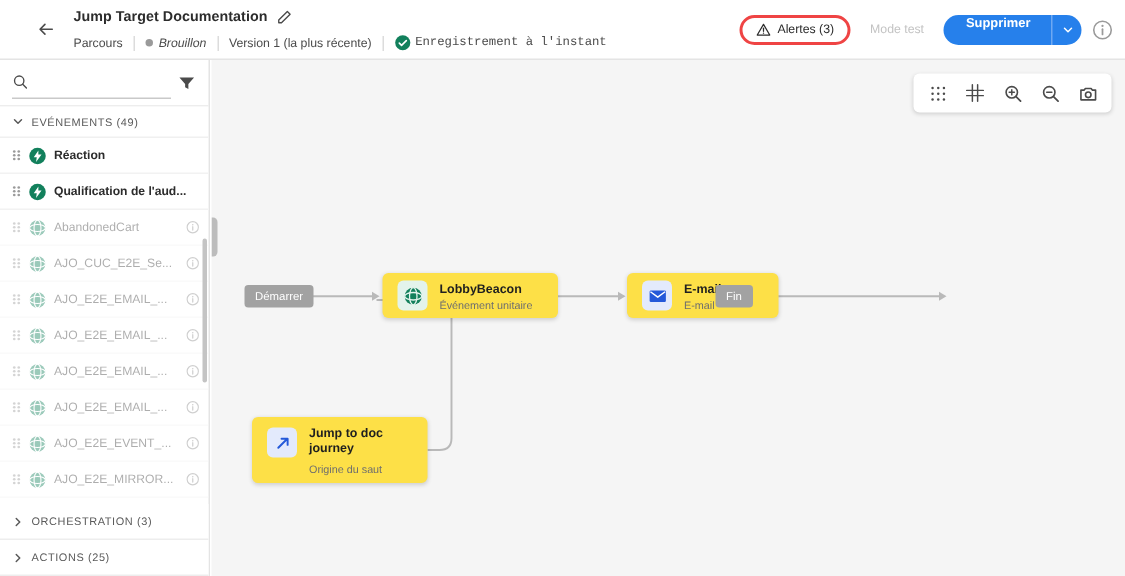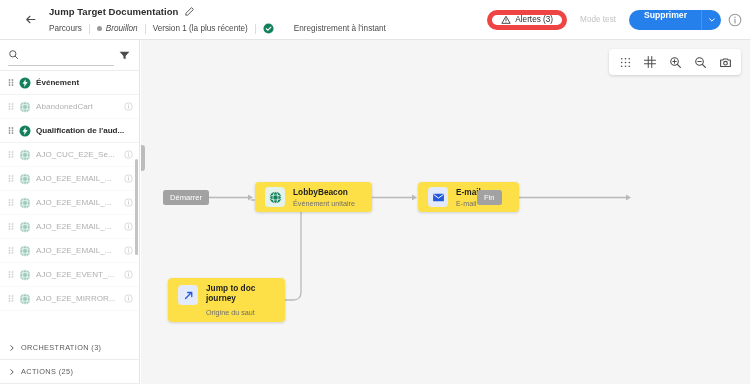--- a/index.html
+++ b/index.html
@@ -31,28 +31,28 @@
   .meta-row {
     display:flex; align-items:center; height:16px; margin-top:1px;
     font-size:8.2px; color:#4b4b4b; white-space:nowrap;
   }
   .meta-item { padding:0 7px; }
   .meta-item:first-child { padding-left:0; }
   .meta-sep { width:1px; height:10px; background:#dcdcdc; }
   .draft-wrap { display:flex; align-items:center; gap:4px; padding:0 7px;justify-content:flex-end; }
   .draft-dot { width:5px; height:5px; border-radius:50%; background:#9a9a9a; display:block; }
   .draft-label { font-style:italic; color:#4b4b4b; font-size:8.2px; }
-  .save-wrap { display:flex; align-items:center; gap:20px; padding:0 7px; }
+  .save-wrap { display:flex; align-items:center; gap:3px; padding:0 7px;font-family:Liberation Mono, monospace; }
   .check-circle { width:11px; height:11px; display:block; flex:0 0 auto; }
 
   .header-right {
     display:flex; align-items:center; gap:7px; padding-right:8px; flex:0 0 auto;
   }
   .btn-outline {
-    height:20px; border:5px solid #ef4444; border-radius:10px; background:#fff;
+    height:20px; border:2px solid #ef4444; border-radius:10px; background:#fff;
     display:flex; align-items:center; gap:4px; padding:0 9px;
     font-size:8.2px; color:#2c2c2c; cursor:pointer; white-space:nowrap;
   }
   .btn-ghost-disabled {
     height:20px; background:transparent; border:none;
     display:flex; align-items:center; padding:0 6px;
     font-size:8.2px; color:#c3c3c3; cursor:default; white-space:nowrap;
   }
   .btn-cta-group { display:flex; align-items:stretch; height:20px; }
   .btn-cta {
@@ -262,73 +262,79 @@
       </svg>
       <input class="search-input" type="text" placeholder="" value="" style="">
     </div>
     <svg class="filter-icon" viewBox="0 0 24 24">
       <path d="M3 5h18l-7 8v6l-4-2v-4L3 5z" fill="#4b4b4b"></path>
     </svg>
   </div>
 
   <div class="list-scroll">
 
+    <div class="group-header">
+      <svg class="chev" viewBox="0 0 24 24">
+        <path d="M5 8.5l7 7 7-7" fill="none" stroke="#5a5a5a" stroke-width="3" stroke-linecap="round" stroke-linejoin="round"></path>
+      </svg>
+      <span>EVÉNEMENTS (49)</span>
+    </div>
 
     <div class="ev-item">
       <svg class="grip" viewBox="0 0 6 9">
         <circle cx="1.5" cy="2" r="0.9" fill="#9a9a9a"></circle>
           <circle cx="4.5" cy="2" r="0.9" fill="#9a9a9a"></circle>
         <circle cx="1.5" cy="4.5" r="0.9" fill="#9a9a9a"></circle>
           <circle cx="4.5" cy="4.5" r="0.9" fill="#9a9a9a"></circle>
         <circle cx="1.5" cy="7" r="0.9" fill="#9a9a9a"></circle>
           <circle cx="4.5" cy="7" r="0.9" fill="#9a9a9a"></circle>
       </svg>
       <svg class="ev-badge" viewBox="0 0 24 24">
         <circle cx="12" cy="12" r="11" fill="#12805c"></circle>
         <path d="M13.2 4.5L7 13.6h4l-0.9 6.3L17.4 10h-4.3l0.1-5.5z" fill="#fff"></path>
       </svg>
-      <span class="ev-label">Événement</span>
-    </div>
-
-    <div class="ev-item dim">
-      <svg class="grip" viewBox="0 0 6 9">
-        <circle cx="1.5" cy="2" r="0.9" fill="#9a9a9a"></circle>
-          <circle cx="4.5" cy="2" r="0.9" fill="#9a9a9a"></circle>
-        <circle cx="1.5" cy="4.5" r="0.9" fill="#9a9a9a"></circle>
-          <circle cx="4.5" cy="4.5" r="0.9" fill="#9a9a9a"></circle>
-        <circle cx="1.5" cy="7" r="0.9" fill="#9a9a9a"></circle>
-          <circle cx="4.5" cy="7" r="0.9" fill="#9a9a9a"></circle>
-      </svg>
-      <svg class="ev-badge" viewBox="0 0 24 24">
-        <circle cx="12" cy="12" r="10.5" fill="#12805c"></circle>
-        <ellipse cx="12" cy="12" rx="10.5" ry="4.6" fill="none" stroke="#fff" stroke-width="1.5"></ellipse>
-        <ellipse cx="12" cy="12" rx="4.6" ry="10.5" fill="none" stroke="#fff" stroke-width="1.5"></ellipse>
-      </svg>
-      <span class="ev-label">AbandonedCart</span>
-      <svg class="info-dot" viewBox="0 0 24 24">
-        <circle cx="12" cy="12" r="10" fill="none" stroke="#8d8d8d" stroke-width="2"></circle>
-        <circle cx="12" cy="7.4" r="1.4" fill="#8d8d8d"></circle>
-        <path d="M12 11v6" stroke="#8d8d8d" stroke-width="2.2" stroke-linecap="round"></path>
-      </svg>
+      <span class="ev-label">Réaction</span>
     </div>
 
     <div class="ev-item">
       <svg class="grip" viewBox="0 0 6 9">
         <circle cx="1.5" cy="2" r="0.9" fill="#9a9a9a"></circle>
           <circle cx="4.5" cy="2" r="0.9" fill="#9a9a9a"></circle>
         <circle cx="1.5" cy="4.5" r="0.9" fill="#9a9a9a"></circle>
           <circle cx="4.5" cy="4.5" r="0.9" fill="#9a9a9a"></circle>
         <circle cx="1.5" cy="7" r="0.9" fill="#9a9a9a"></circle>
           <circle cx="4.5" cy="7" r="0.9" fill="#9a9a9a"></circle>
       </svg>
       <svg class="ev-badge" viewBox="0 0 24 24">
         <circle cx="12" cy="12" r="11" fill="#12805c"></circle>
         <path d="M13.2 4.5L7 13.6h4l-0.9 6.3L17.4 10h-4.3l0.1-5.5z" fill="#fff"></path>
       </svg>
       <span class="ev-label">Qualification de l'aud...</span>
+    </div>
+
+    <div class="ev-item dim">
+      <svg class="grip" viewBox="0 0 6 9">
+        <circle cx="1.5" cy="2" r="0.9" fill="#9a9a9a"></circle>
+          <circle cx="4.5" cy="2" r="0.9" fill="#9a9a9a"></circle>
+        <circle cx="1.5" cy="4.5" r="0.9" fill="#9a9a9a"></circle>
+          <circle cx="4.5" cy="4.5" r="0.9" fill="#9a9a9a"></circle>
+        <circle cx="1.5" cy="7" r="0.9" fill="#9a9a9a"></circle>
+          <circle cx="4.5" cy="7" r="0.9" fill="#9a9a9a"></circle>
+      </svg>
+      <svg class="ev-badge" viewBox="0 0 24 24">
+        <circle cx="12" cy="12" r="10.5" fill="#12805c"></circle>
+        <ellipse cx="12" cy="12" rx="10.5" ry="4.6" fill="none" stroke="#fff" stroke-width="1.5"></ellipse>
+        <ellipse cx="12" cy="12" rx="4.6" ry="10.5" fill="none" stroke="#fff" stroke-width="1.5"></ellipse>
+      </svg>
+      <span class="ev-label">AbandonedCart</span>
+      <svg class="info-dot" viewBox="0 0 24 24">
+        <circle cx="12" cy="12" r="10" fill="none" stroke="#8d8d8d" stroke-width="2"></circle>
+        <circle cx="12" cy="7.4" r="1.4" fill="#8d8d8d"></circle>
+        <path d="M12 11v6" stroke="#8d8d8d" stroke-width="2.2" stroke-linecap="round"></path>
+      </svg>
     </div>
 
     <div class="ev-item dim">
       <svg class="grip" viewBox="0 0 6 9">
         <circle cx="1.5" cy="2" r="0.9" fill="#9a9a9a"></circle>
           <circle cx="4.5" cy="2" r="0.9" fill="#9a9a9a"></circle>
         <circle cx="1.5" cy="4.5" r="0.9" fill="#9a9a9a"></circle>
           <circle cx="4.5" cy="4.5" r="0.9" fill="#9a9a9a"></circle>
         <circle cx="1.5" cy="7" r="0.9" fill="#9a9a9a"></circle>
           <circle cx="4.5" cy="7" r="0.9" fill="#9a9a9a"></circle>

